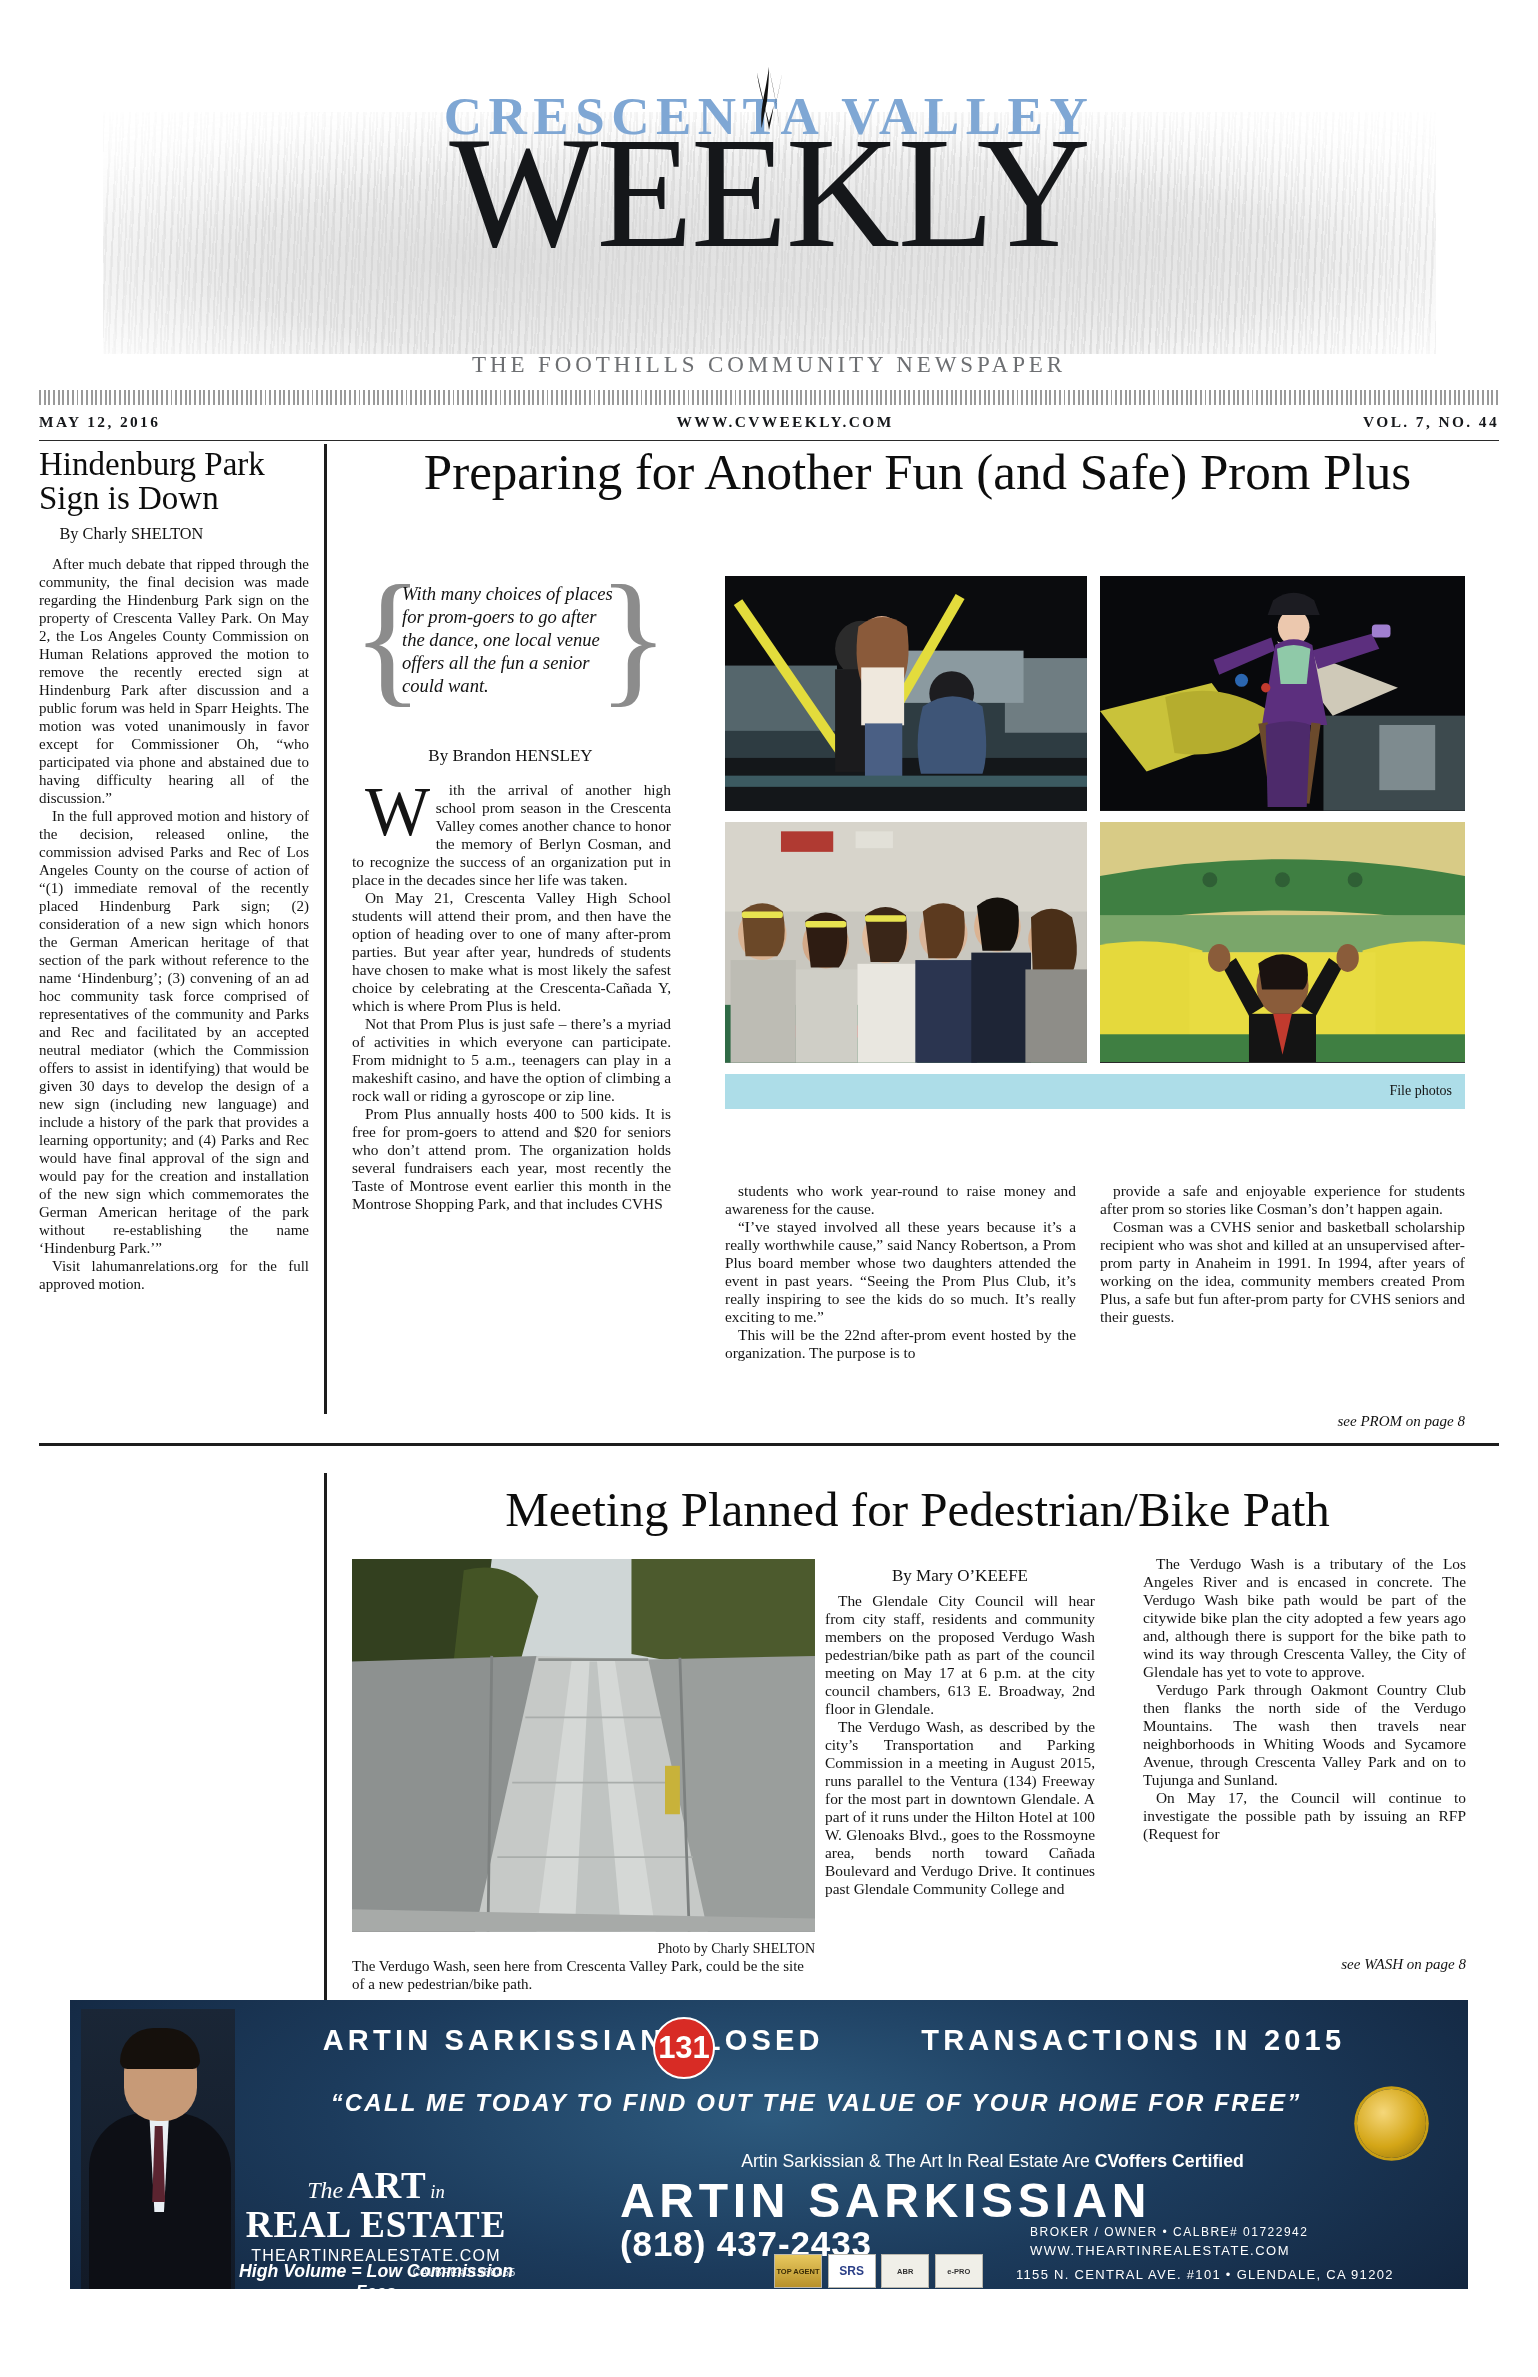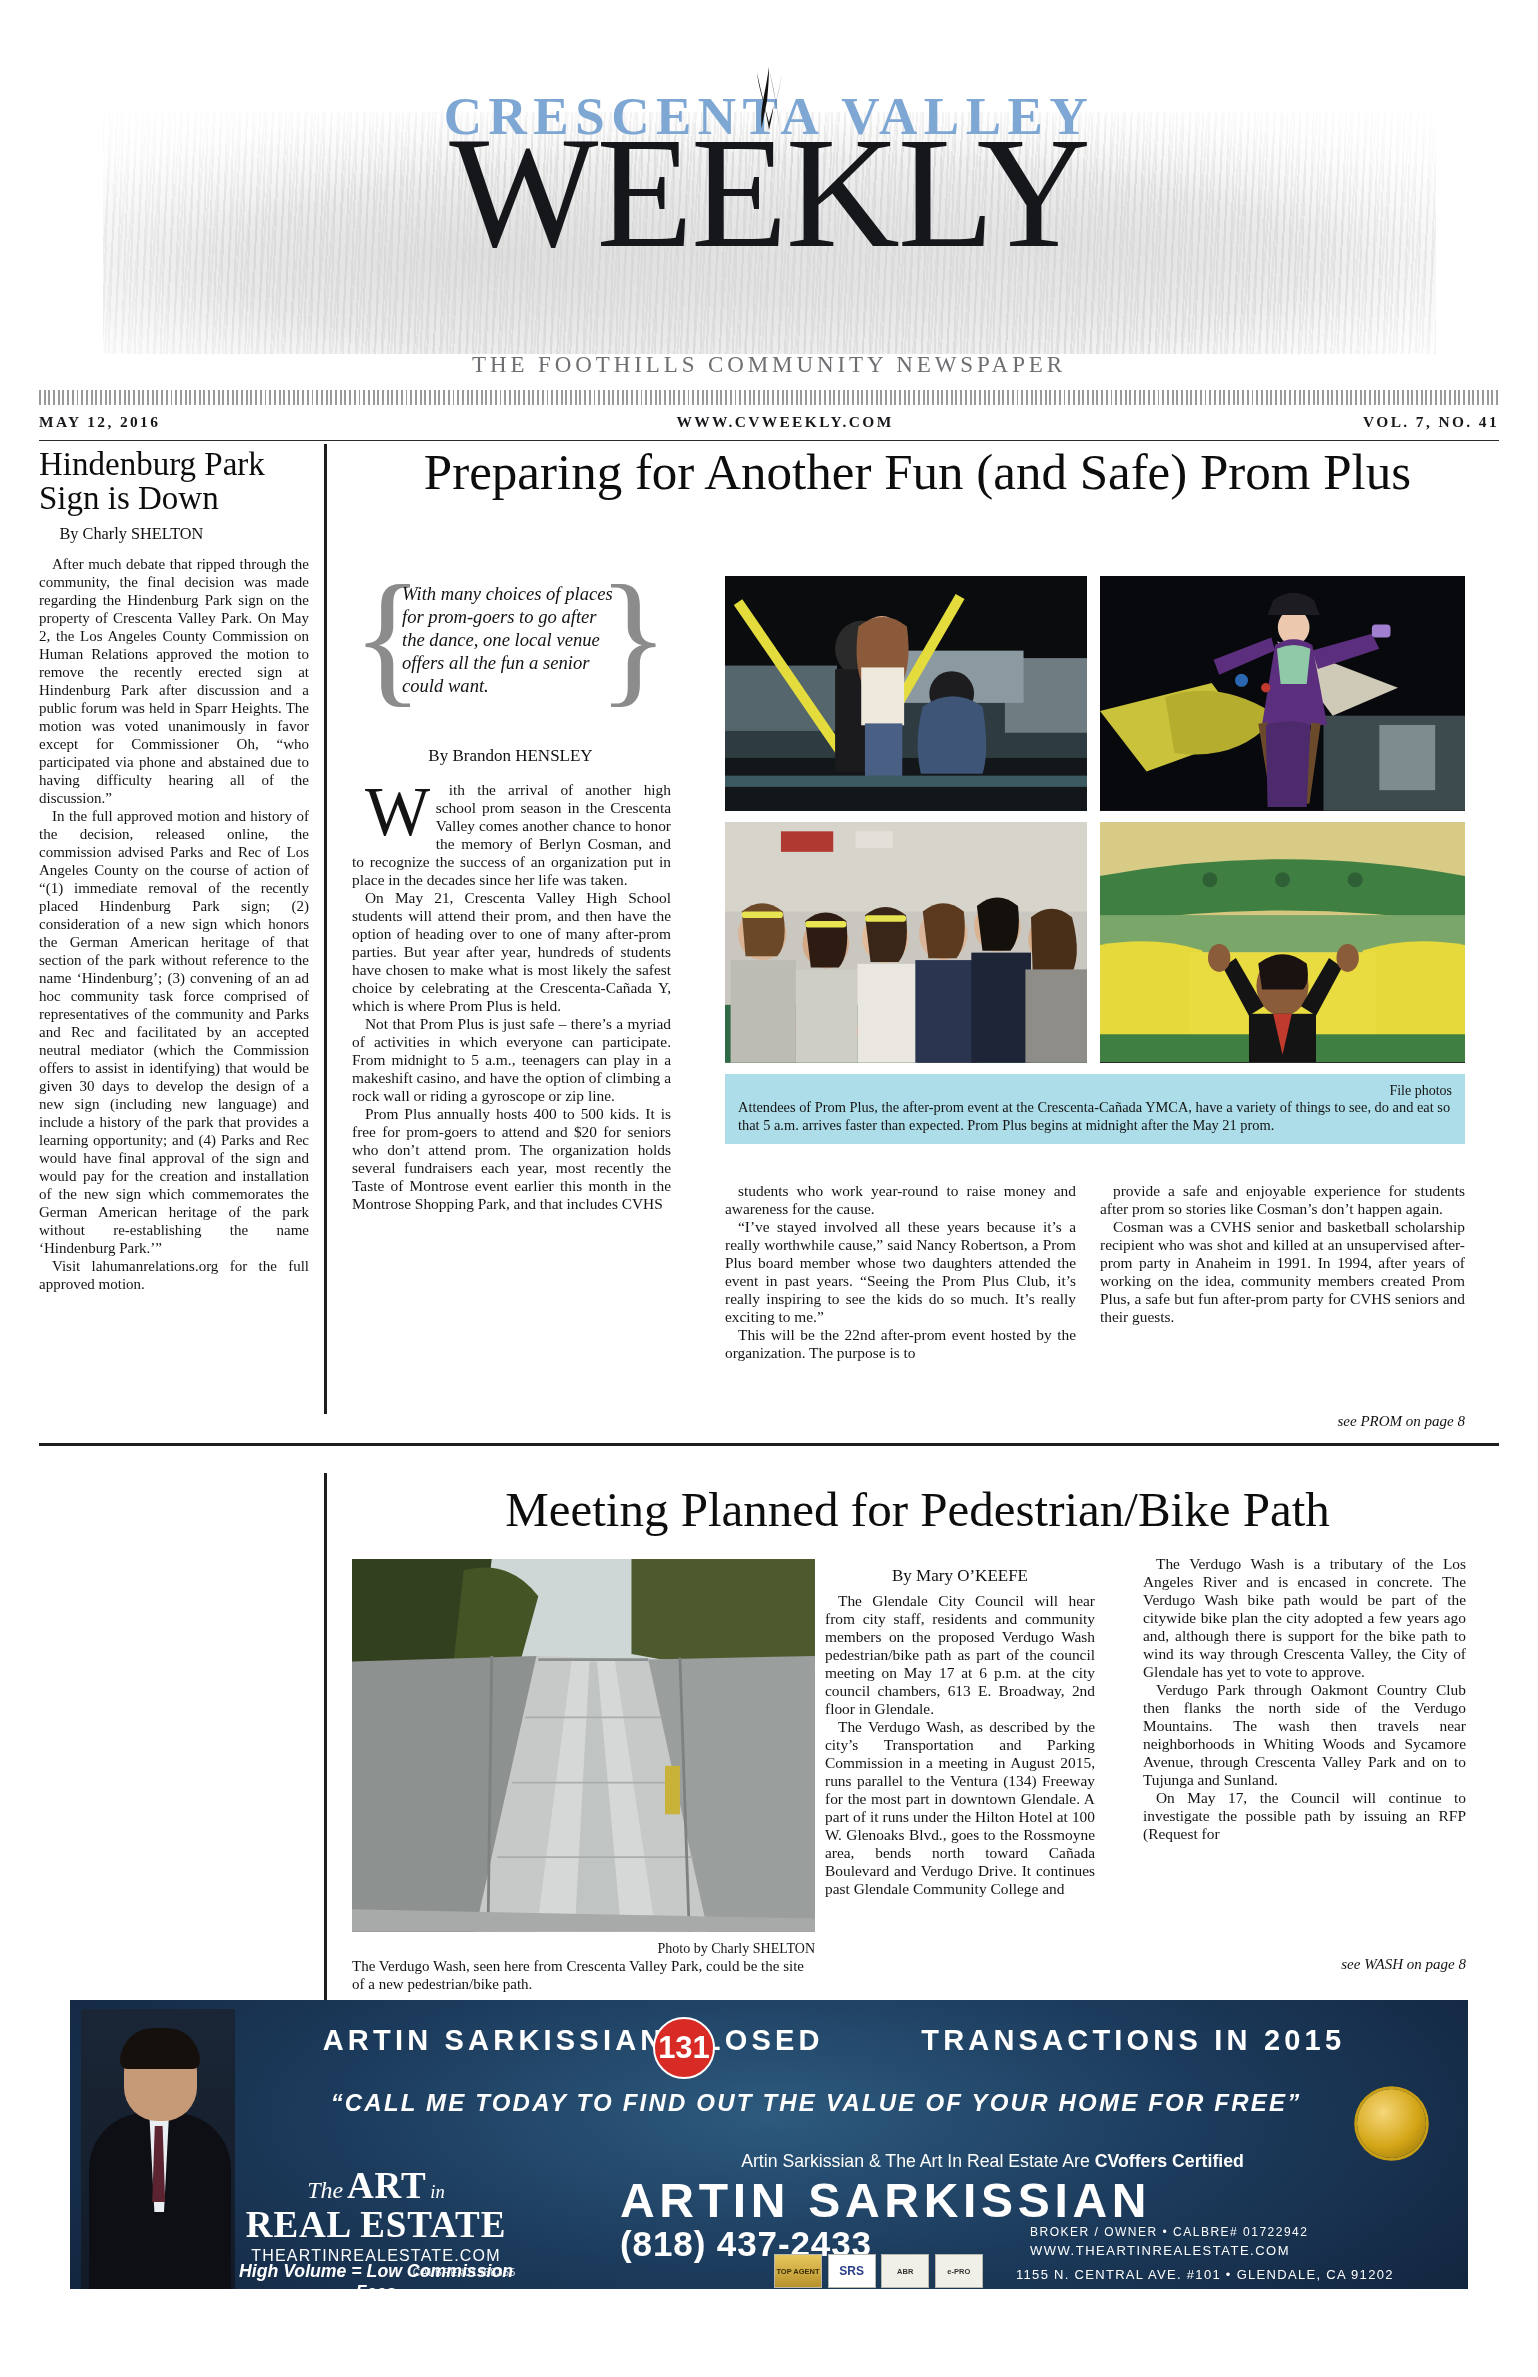--- a/index.html
+++ b/index.html
@@ -217,21 +217,21 @@
       <path d="M30 46 C32 56 34 64 35 72 C37 63 39 55 40 46 C38 54 36 60 35 64 C34 60 32 53 30 46 Z" fill="#111"></path>
     </svg>
     <div class="weekly-word">WEEKLY</div>
     <div class="tagline">THE FOOTHILLS COMMUNITY NEWSPAPER</div>
   </div>
 
   <div class="rule-ticks"></div>
   <div class="dateline">
     <span class="l">MAY 12, 2016</span>
     <span class="c">WWW.CVWEEKLY.COM</span>
-    <span class="r">VOL. 7, NO. 41</span>
+    <span class="r">VOL. 7, NO. 44</span>
   </div>
   <div class="hr-thin" style="top:440px;"></div>
 
   <div class="col-rule thick" style="left:324px; top:444px; height:970px;"></div>
   <div class="col-rule thick" style="left:324px; top:1473px; height:559px;"></div>
   <div class="hr-thin" style="top:1443px; height:2.8px; background:#1d1d1d;"></div>
 
   <div id="left-story">
     <h1 class="head-serif">Hindenburg Park Sign is Down</h1>
     <div class="byline">By Charly SHELTON</div>
@@ -370,21 +370,20 @@
       <ellipse cx="128" cy="146" rx="12" ry="15" fill="#8a5c3a"></ellipse>
       <ellipse cx="266" cy="146" rx="12" ry="15" fill="#8a5c3a"></ellipse>
       <circle cx="118" cy="62" r="8" fill="#2f5f35"></circle>
       <circle cx="196" cy="62" r="8" fill="#2f5f35"></circle>
       <circle cx="274" cy="62" r="8" fill="#2f5f35"></circle>
     </svg>
   </div>
 
   <div class="caption-box" style="left:725px; top:1074px; width:740px;">
     <div class="credit">File photos</div>
-    <div>Attendees of Prom Plus, the after-prom event at the Crescenta-Cañada YMCA, have a variety of things to see, do and eat so that 5 a.m. arrives faster than expected. Prom Plus begins at midnight after the May 21 prom.</div>
   </div>
 
   <div class="body-col" style="position:absolute; left:725px; top:1182px; width:351px;">
     <p>students who work year-round to raise money and awareness for the cause.</p>
     <p>“I’ve stayed involved all these years because it’s a really worthwhile cause,” said Nancy Robertson, a Prom Plus board member whose two daughters attended the event in past years. “Seeing the Prom Plus Club, it’s really inspiring to see the kids do so much. It’s really exciting to me.”</p>
     <p>This will be the 22nd after-prom event hosted by the organization. The purpose is to</p>
   </div>
   <div class="body-col" style="position:absolute; left:1100px; top:1182px; width:365px;">
     <p>provide a safe and enjoyable experience for students after prom so stories like Cosman’s don’t happen again.</p>
     <p>Cosman was a CVHS senior and basketball scholarship recipient who was shot and killed at an unsupervised after-prom party in Anaheim in 1991. In 1994, after years of working on the idea, community members created Prom Plus, a safe but fun after-prom party for CVHS seniors and their guests.</p>

